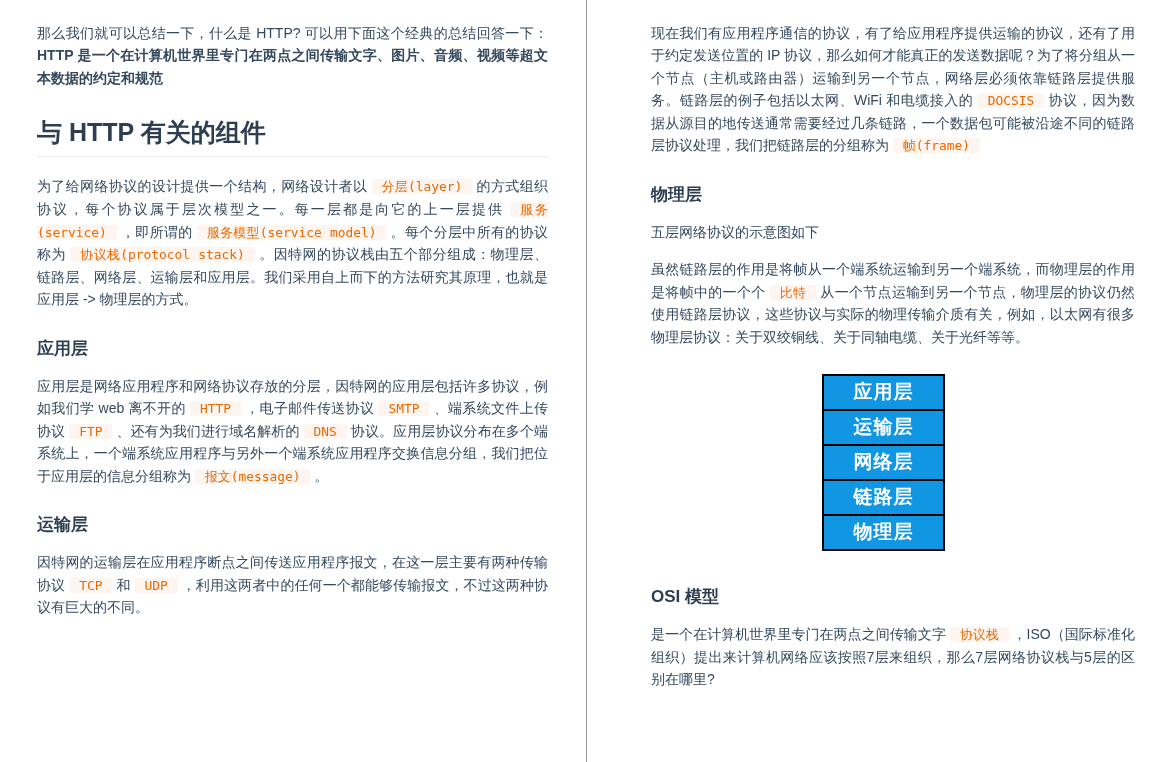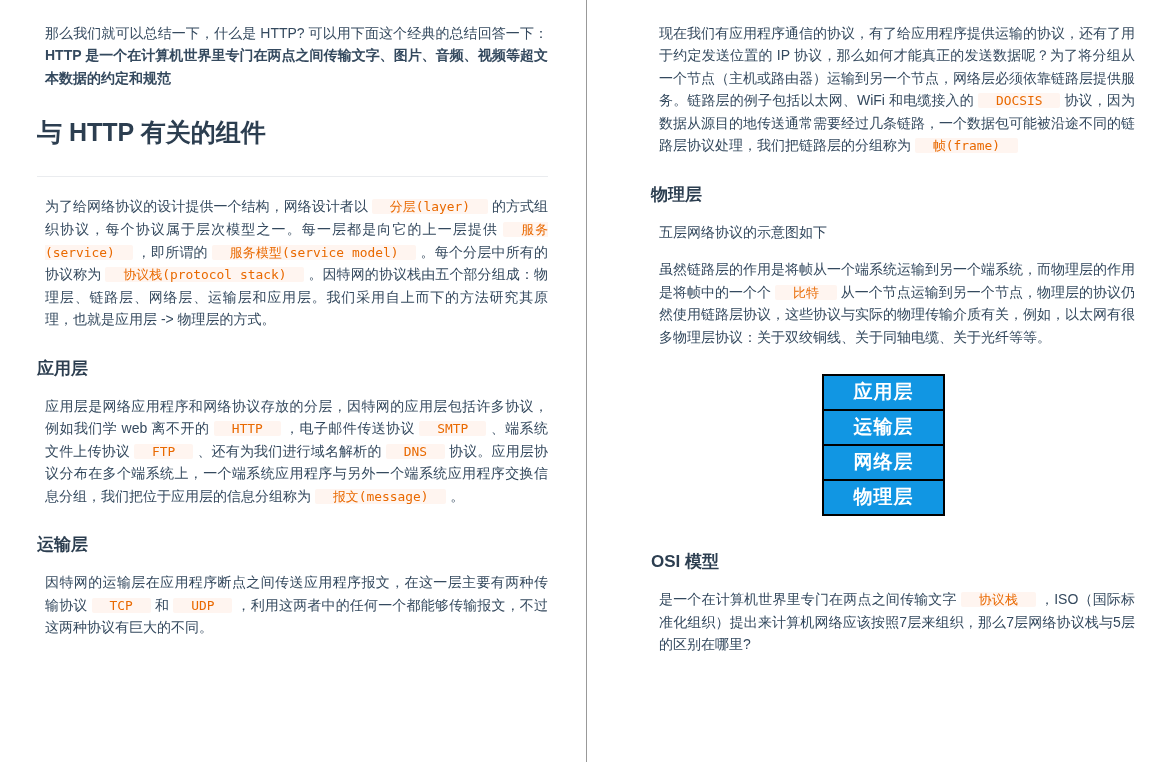--- a/index.html
+++ b/index.html
@@ -13,47 +13,47 @@
   }
   .divider {
     position: absolute; left: 586px; top: 0;
     width: 1px; height: 762px; background: #999999;
   }
   .col { position: absolute; top: 22px; }
   .col-left  { left: 37px;  width: 511px; }
   .col-right { left: 651px; width: 484px; }
 
   p.body-text {
-    margin: 0 0 15px 8px;
+    margin: 0 0 15px 0;
     font-size: 14px;
     line-height: 1.6;
     text-align: justify;
   }
   h2.doc-h2 {
     margin: 28px 0 18px 0;
-    padding-bottom: 28px;
+    padding-bottom: 8px;
     border-bottom: 1px solid #eaecef;
     font-size: 25px;
     line-height: 1.25;
     color: #2c3e50;
     font-weight: bold;
   }
   h3.doc-h3 {
     margin: 26px 0 15px 0;
     font-size: 17px;
     color: #2c3e50;
     font-weight: bold;
   }
   .seg-b { font-weight: bold; }
   .seg-c {
     font-family: "DejaVu Sans Mono", "Liberation Mono", monospace;
     color: #e96900;
     background: #fff5f0;
     font-size: 0.92em;
-    padding: 0 18px;
+    padding: 0 10px;
     border-radius: 2px;
   }
   .layer-diagram { margin: 26px 0 34px 171px; }
   .layer-box {
     width: 119px; height: 33px;
     background: #1196e3;
     border: 2px solid #000000;
     color: #ffffff;
     font-weight: bold;
     font-size: 19px;
@@ -80,17 +80,18 @@
 
 <div class="col col-right">
   <p class="body-text"><span>现在我们有应用程序通信的协议，有了给应用程序提供运输的协议，还有了用于约定发送位置的 IP 协议，那么如何才能真正的发送数据呢？为了将分组从一个节点（主机或路由器）运输到另一个节点，网络层必须依靠链路层提供服务。链路层的例子包括以太网、WiFi 和电缆接入的 </span><span class="seg-c">DOCSIS</span><span> 协议，因为数据从源目的地传送通常需要经过几条链路，一个数据包可能被沿途不同的链路层协议处理，我们把链路层的分组称为 </span><span class="seg-c">帧(frame)</span></p>
   <h3 class="doc-h3">物理层</h3>
   <p class="body-text"><span>五层网络协议的示意图如下</span></p>
   <p class="body-text"><span>虽然链路层的作用是将帧从一个端系统运输到另一个端系统，而物理层的作用是将帧中的一个个 </span><span class="seg-c">比特</span><span> 从一个节点运输到另一个节点，物理层的协议仍然使用链路层协议，这些协议与实际的物理传输介质有关，例如，以太网有很多物理层协议：关于双绞铜线、关于同轴电缆、关于光纤等等。</span></p>
   <div class="layer-diagram">
     <div class="layer-box">应用层</div>
     <div class="layer-box">运输层</div>
     <div class="layer-box">网络层</div>
+    <div class="layer-box">链路层</div>
     <div class="layer-box">物理层</div>
   </div>
   <h3 class="doc-h3">OSI 模型</h3>
   <p class="body-text"><span>是一个在计算机世界里专门在两点之间传输文字 </span><span class="seg-c">协议栈</span><span> ，ISO（国际标准化组织）提出来计算机网络应该按照7层来组织，那么7层网络协议栈与5层的区别在哪里?</span></p>
 </div>
 
 </body></html>

